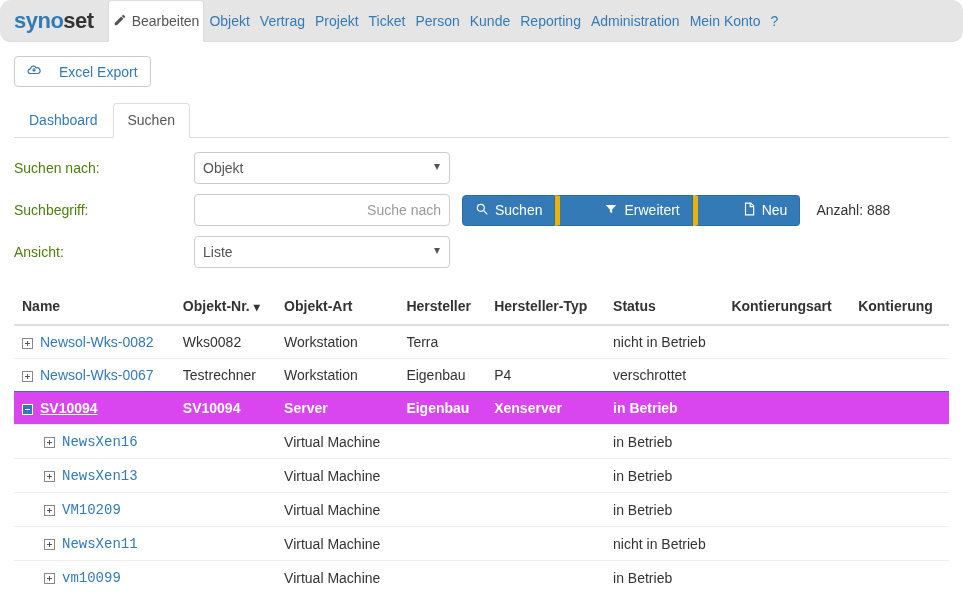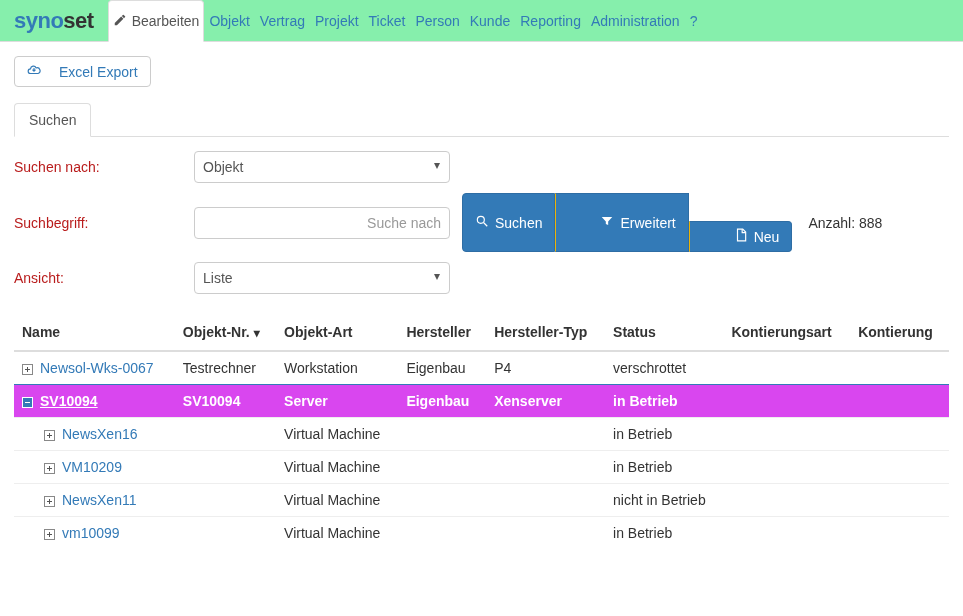--- a/index.html
+++ b/index.html
@@ -7,22 +7,23 @@
   font-family: "Helvetica Neue", Helvetica, Arial, sans-serif;
   font-size: 14px;
   color: #333;
   background: #fff;
   width: 963px;
 }
 .topnav {
   display: flex;
   align-items: center;
   border-bottom: 1px solid #ddd;
-  background: #86efac;
+  background: #e5e5e5;
   height: 42px;
+  border-radius: 11px;
 }
 .logo {
   font-size: 22px;
   font-weight: normal;
   padding: 0 14px;
   letter-spacing: -0.5px;
 }
 .logo .blue { color: #337ab7; font-weight: bold; }
 .logo .dark { color: #333; font-weight: bold; }
 .nav-tabs { display: flex; height: 100%; }
@@ -77,21 +78,21 @@
   border-radius: 4px 4px 0 0;
 }
 .form-area { padding: 14px 0 6px 0; }
 .form-row {
   display: flex;
   align-items: center;
   margin-bottom: 10px;
 }
 .form-label {
   width: 180px;
-  color: #b91c1c;
+  color: #4d7c0f;
 }
 .select, .text-input {
   height: 32px;
   border: 1px solid #ccc;
   border-radius: 4px;
   padding: 5px 8px;
   font-size: 14px;
   background: #fff;
   color: #555;
 }
@@ -102,22 +103,22 @@
 }
 .text-input { width: 256px; text-align: right; }
 .text-input::placeholder { color: #999; }
 .btn-group { display: flex; margin-left: 12px; gap: 0; }
 .btn {
   display: inline-flex; align-items: center; gap: 6px;
   background: #337ab7; color: #fff; border: 1px solid #2e6da4;
   padding: 6px 12px; font-size: 14px; cursor: pointer;
 }
 .btn:first-child { border-radius: 4px 0 0 4px; }
-.btn:last-child { border-radius: 0 4px 4px 0; margin-top: 28px; }
-.btn + .btn { border-left: 1px solid #eab308; padding-left: 44px; }
+.btn:last-child { border-radius: 0 4px 4px 0; }
+.btn + .btn { border-left: 5px solid #eab308; padding-left: 44px; }
 .count-label { margin-left: 16px; color: #333; }
 .table-wrap { margin-top: 4px; }
 table { width: 100%; border-collapse: collapse; }
 thead th {
   text-align: left; font-weight: bold; padding: 10px 8px;
   border-bottom: 2px solid #ddd; color: #333; font-size: 14px;
   white-space: nowrap;
 }
 tbody td {
   padding: 8px 8px; border-top: 1px solid #eee; color: #333;
@@ -136,21 +137,21 @@
 .expander::before, .expander::after {
   content: ""; position: absolute; background: #555;
 }
 .expander.plus::before { left: 2px; right: 2px; top: 4px; height: 1px; }
 .expander.plus::after  { top: 2px; bottom: 2px; left: 4px; width: 1px; }
 .expander.minus::before { left: 2px; right: 2px; top: 4px; height: 1px; }
 tbody tr.selected .expander { border-color: #fff; background: #337ab7; }
 tbody tr.selected .expander::before,
 tbody tr.selected .expander::after { background: #fff; }
 .sort-ind { margin-left: 4px; font-size: 12px; }
-.indent1 { padding-left: 22px; display: inline-block; }
+.indent1 { padding-left: 22px; display: inline-block; font-family: Liberation Mono, monospace; }
 .icon-svg { width: 14px; height: 14px; fill: currentColor; }
 </style>
 </head>
 <body>
 
 <div class="topnav">
   <div class="logo">
     <span class="blue">syno</span><span class="dark">set</span>
   </div>
   <div class="nav-tabs" id="nav-tabs">
@@ -178,37 +179,41 @@
       <div class="nav-tab">
         <span>Kunde</span>
       </div>
       <div class="nav-tab">
         <span>Reporting</span>
       </div>
       <div class="nav-tab">
         <span>Administration</span>
       </div>
       <div class="nav-tab">
+        <span>Mein Konto</span>
+      </div>
+      <div class="nav-tab">
         <span>?</span>
       </div>
     </div>
 </div>
 
 <div class="content">
 
   <button class="excel-btn">
     <span class="cloud">
       <svg class="icon-svg" viewBox="0 0 24 24">
           <path d="M19 18H6a4 4 0 010-8 5 5 0 019.6-1.5A4 4 0 0119 18zM12 9v5m0 0l-2-2m2 2l2-2" stroke="currentColor" stroke-width="2" fill="none" stroke-linecap="round" stroke-linejoin="round"></path>
         </svg>
     </span>
     <span>Excel Export</span>
   </button>
 
   <div class="subtabs" id="subtabs">
+      <div class="subtab">Dashboard</div>
       <div class="subtab active">Suchen</div>
     </div>
 
   <div class="form-area">
 
     <div class="form-row">
       <div class="form-label">Suchen nach:</div>
       <div class="select-wrap">
         <select class="select">
           <option>Objekt</option>
@@ -270,20 +275,30 @@
           <th><span>Objekt-Art</span></th>
           <th><span>Hersteller</span></th>
           <th><span>Hersteller-Typ</span></th>
           <th><span>Status</span></th>
           <th><span>Kontierungsart</span></th>
           <th><span>Kontierung</span></th>
         </tr>
       </thead>
       <tbody id="tbody">
           <tr>
+            <td><span><span class="expander plus"></span><a class="link">Newsol-Wks-0082</a></span></td>
+            <td>Wks0082</td>
+            <td>Workstation</td>
+            <td>Terra</td>
+            <td></td>
+            <td>nicht in Betrieb</td>
+            <td></td>
+            <td></td>
+          </tr>
+          <tr>
             <td><span><span class="expander plus"></span><a class="link">Newsol-Wks-0067</a></span></td>
             <td>Testrechner</td>
             <td>Workstation</td>
             <td>Eigenbau</td>
             <td>P4</td>
             <td>verschrottet</td>
             <td></td>
             <td></td>
           </tr>
           <tr class="selected">
@@ -300,20 +315,30 @@
             <td><span class="indent1"><span class="expander plus"></span><a class="link">NewsXen16</a></span></td>
             <td></td>
             <td>Virtual Machine</td>
             <td></td>
             <td></td>
             <td>in Betrieb</td>
             <td></td>
             <td></td>
           </tr>
           <tr>
+            <td><span class="indent1"><span class="expander plus"></span><a class="link">NewsXen13</a></span></td>
+            <td></td>
+            <td>Virtual Machine</td>
+            <td></td>
+            <td></td>
+            <td>in Betrieb</td>
+            <td></td>
+            <td></td>
+          </tr>
+          <tr>
             <td><span class="indent1"><span class="expander plus"></span><a class="link">VM10209</a></span></td>
             <td></td>
             <td>Virtual Machine</td>
             <td></td>
             <td></td>
             <td>in Betrieb</td>
             <td></td>
             <td></td>
           </tr>
           <tr>

